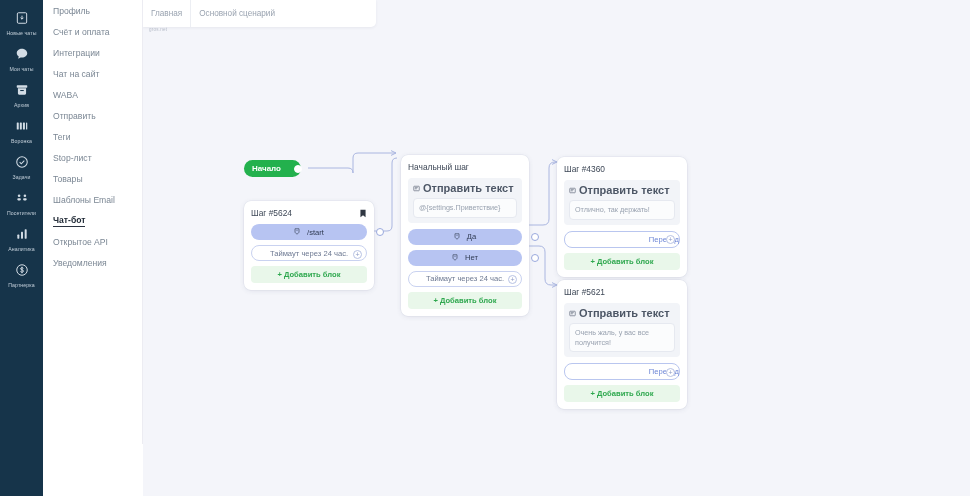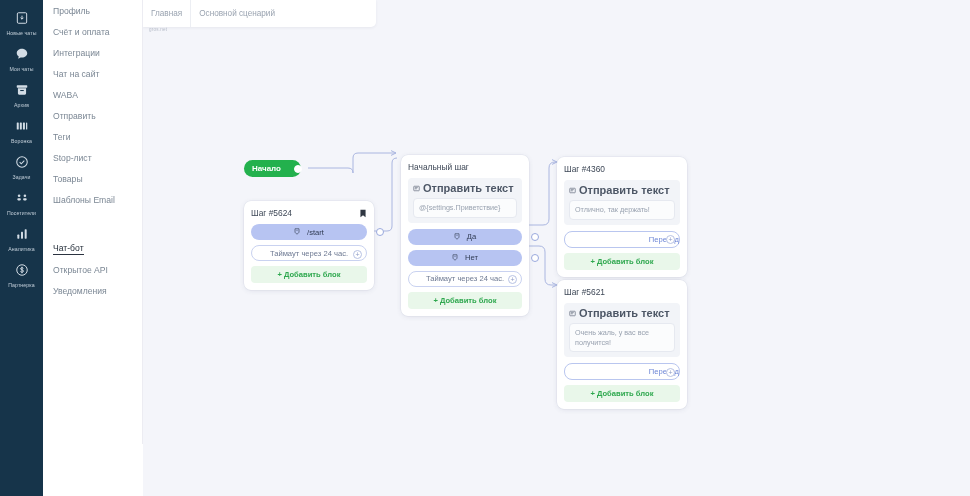--- a/index.html
+++ b/index.html
@@ -55,22 +55,21 @@
     height: 21px;
     display: flex; align-items: center;
     padding-left: 10px;
     font-size: 8.6px;
     color: #7b8794;
     cursor: pointer;
     white-space: nowrap;
   }
   .menu-item.active {
     color: #1d2733;
-    font-weight: normal;
-    margin-top: 28px;
+    font-weight: bold;
   }
   .menu-item.active .mi-text {
     border-bottom: 1px solid #2b3340;
     padding-bottom: 1px;
   }
 
   
   #canvas {
     position: absolute; left: 143px; top: 0;
     width: 827px; height: 496px;

